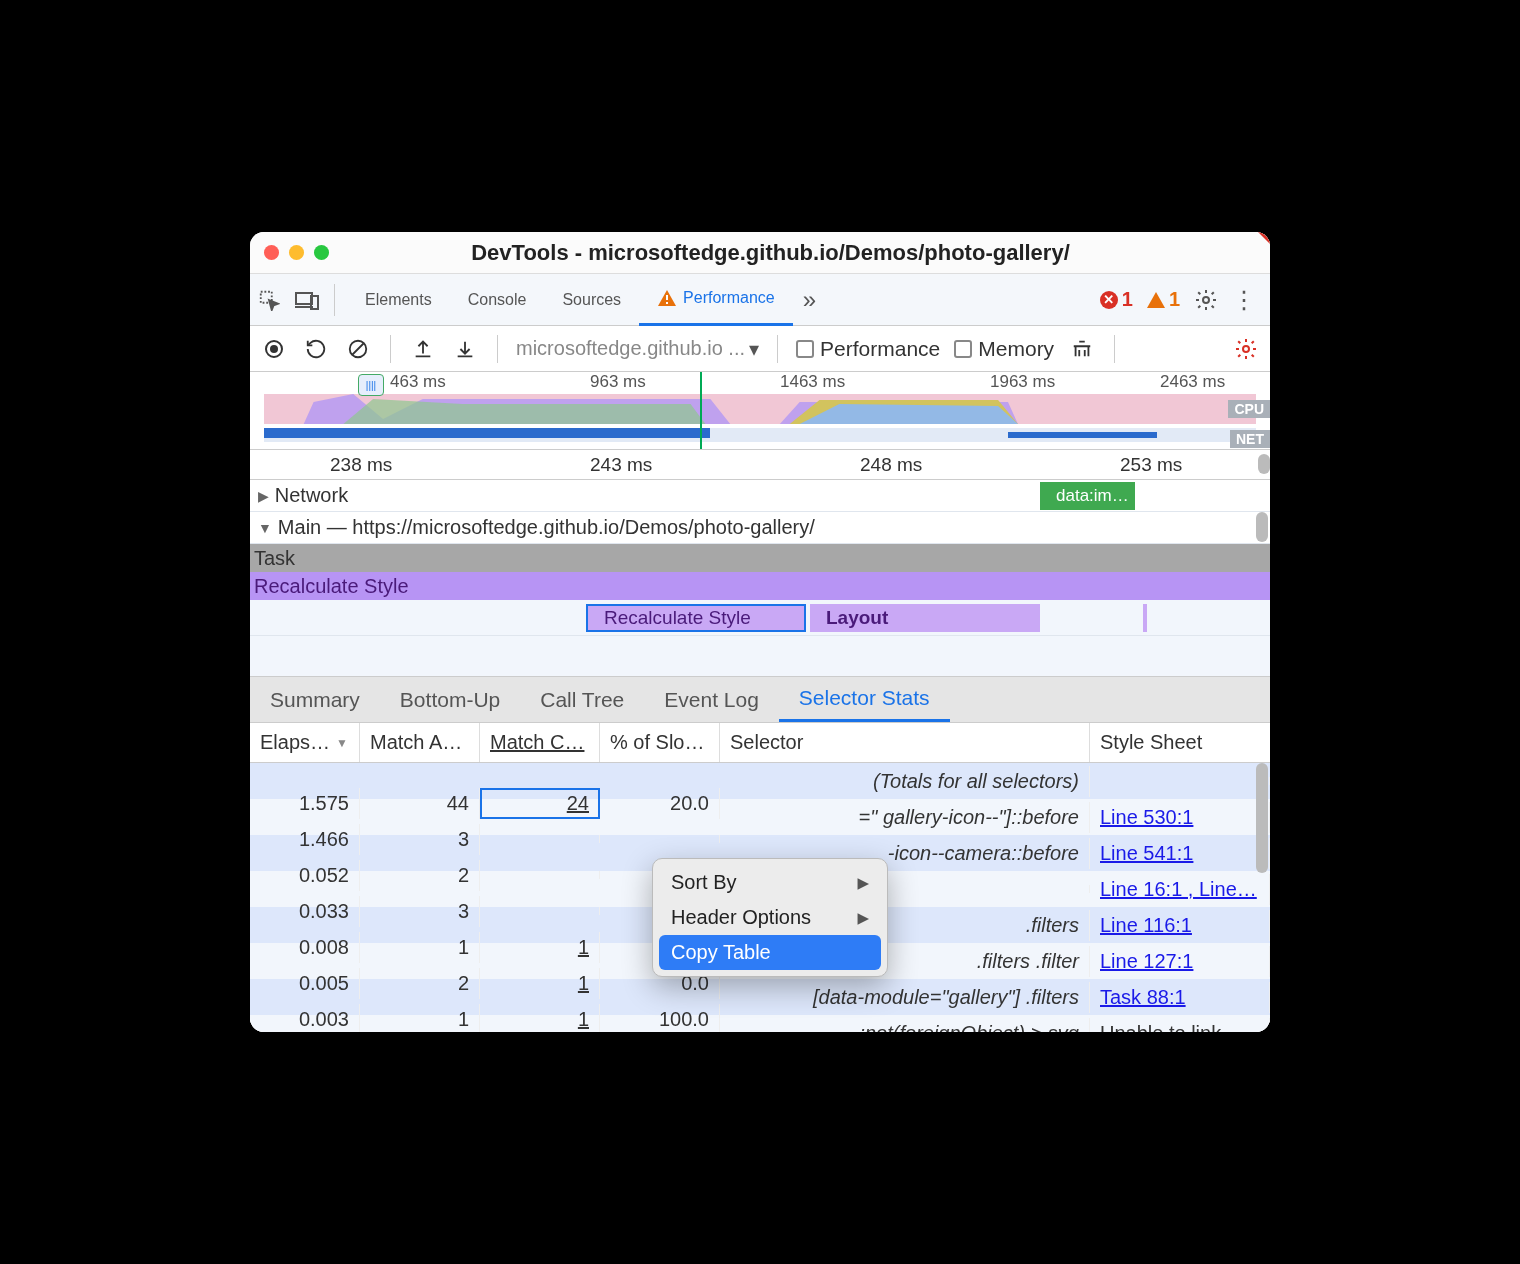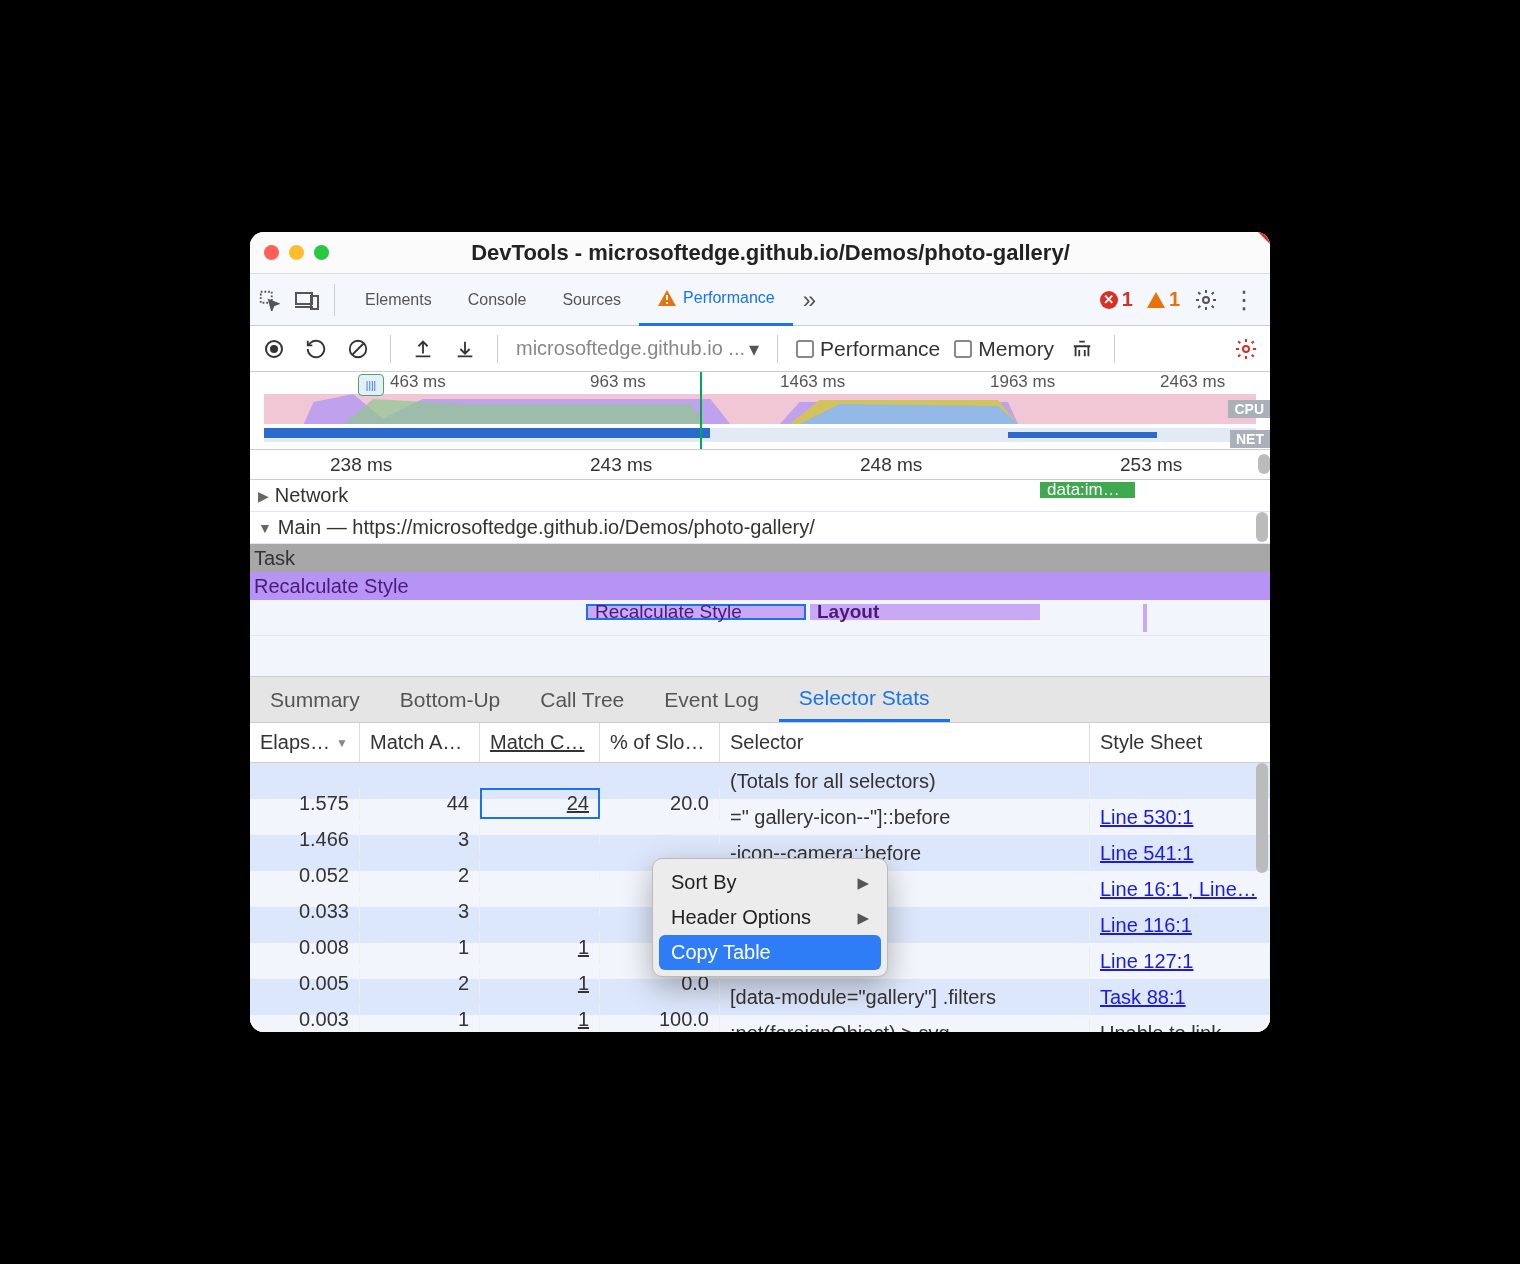--- a/index.html
+++ b/index.html
@@ -66,21 +66,21 @@
   .ruler span { position:absolute; top:4px; }
   .ruler .scroll-thumb { position:absolute; right:0; top:4px; width:12px; height:20px; background:#bbb; border-radius:6px;}
   
   .flame { background:#f2f6fc; border-bottom:1px solid #ccc; font-size:20px; }
   .flame-row { height:32px; display:flex; align-items:center; padding-left:8px; border-bottom:1px solid #e0e6ee; position:relative;}
   .flame-row.net { background:#fff;}
   .flame-row .tri { margin-right:6px; color:#666; font-size:14px;}
   .taskbar { background:#a7a7a7; color:#333; height:28px; display:flex; align-items:center; padding-left:4px;}
   .recalc { background:#b794f4; color:#4a1a7a; height:28px; display:flex; align-items:center; padding-left:4px;}
   .subrow { height:36px; position:relative; background:#f2f6fc; border-bottom:1px solid #e0e6ee;}
-  .block { position:absolute; top:4px; height:16px; display:flex; align-items:center; padding:0 7px; font-size:19px;}
+  .block { position:absolute; top:4px; height:28px; display:flex; align-items:center; padding:0 16px; font-size:19px;}
   .block.recalc2 { background:#c9a8f5; border:2px solid #1a73e8; color:#4a1a7a;}
   .block.layout { background:#c9a8f5; color:#4a1a7a;}
   .block.dataimg { background:#3fa950; color:#fff; font-size:17px;}
   .flame .gap { height:40px; background:#f2f6fc;}
   .redmark { position:absolute; right:0; top:0; width:0;height:0; border-top:12px solid #d93025; border-left:12px solid transparent;}
   
   .detail-tabs { display:flex; height:46px; border-bottom:1px solid #ccc; background:#e5e5e5;}
   .detail-tab { padding:0 20px; display:flex; align-items:center; color:#555; font-size:21px; cursor:pointer;}
   .detail-tab.active { color:#1a73e8; border-bottom:3px solid #1a73e8;}
   
@@ -88,21 +88,21 @@
   .thead { display:flex; height:40px; border-bottom:1px solid #ccc; font-size:20px; color:#333;}
   .th { padding:8px 10px; border-right:1px solid #ddd; overflow:hidden; white-space:nowrap; text-overflow:ellipsis; display:flex; align-items:center;}
   .th.sorted::after { content:"▼"; font-size:12px; color:#888; margin-left:6px;}
   .c0{width:110px;} .c1{width:120px;} .c2{width:120px;text-decoration:underline;} .c3{width:120px;} .c4{flex:1;} .c5{width:180px;}
   .th.c0{justify-content:flex-start;} 
   .tr { display:flex; height:36px; align-items:center; font-size:20px;}
   .tr.even { background:#f2f6fc;}
   .tr.sel { background:#dde7fb;}
   .td { padding:4px 10px; border-right:1px solid #eee; overflow:hidden; white-space:nowrap; text-overflow:ellipsis;}
   .td.num { text-align:right;margin-top:44px;}
-  .td.c4 { text-align:left;}
+  .td.c4 { text-align:right;font-style:italic;}
   .td .link { color:#1a1ae8; text-decoration:underline; cursor:pointer;}
   .td.focused { outline:2px solid #1a73e8; outline-offset:-2px;}
   
   .ctx {
     position:absolute; left:402px; top:626px; width:236px;
     background:#ececec; border:1px solid #bbb; border-radius:10px;
     box-shadow:0 10px 30px rgba(0,0,0,.3); padding:6px; font-size:20px;
   }
   .ctx-item { padding:6px 12px; border-radius:6px; display:flex; align-items:center; justify-content:space-between; cursor:pointer; color:#222;}
   .ctx-item.hi { background:#2e7cf6; color:#fff;}

